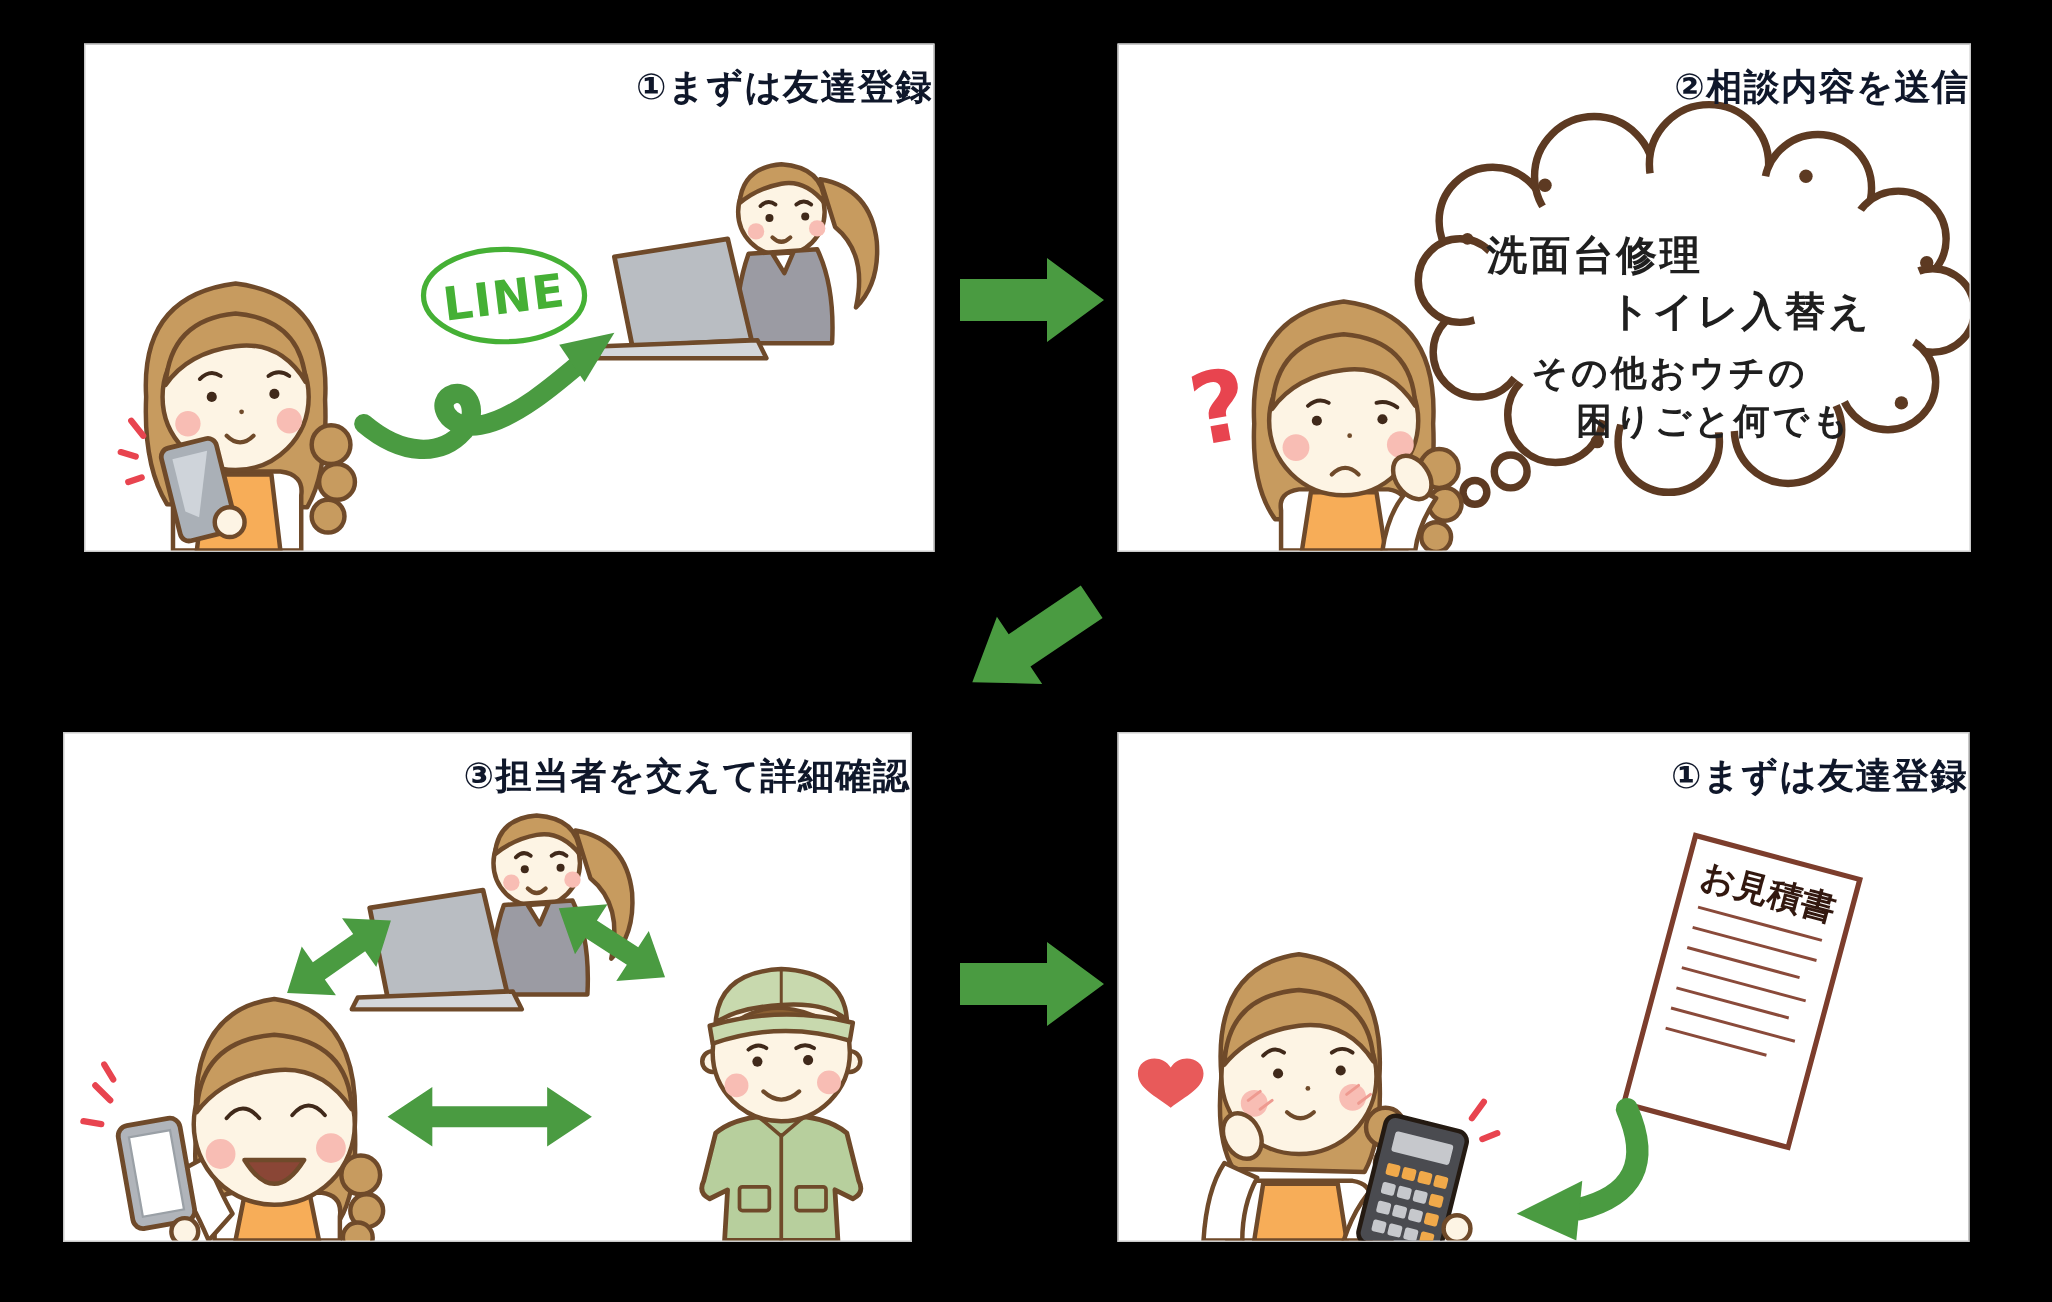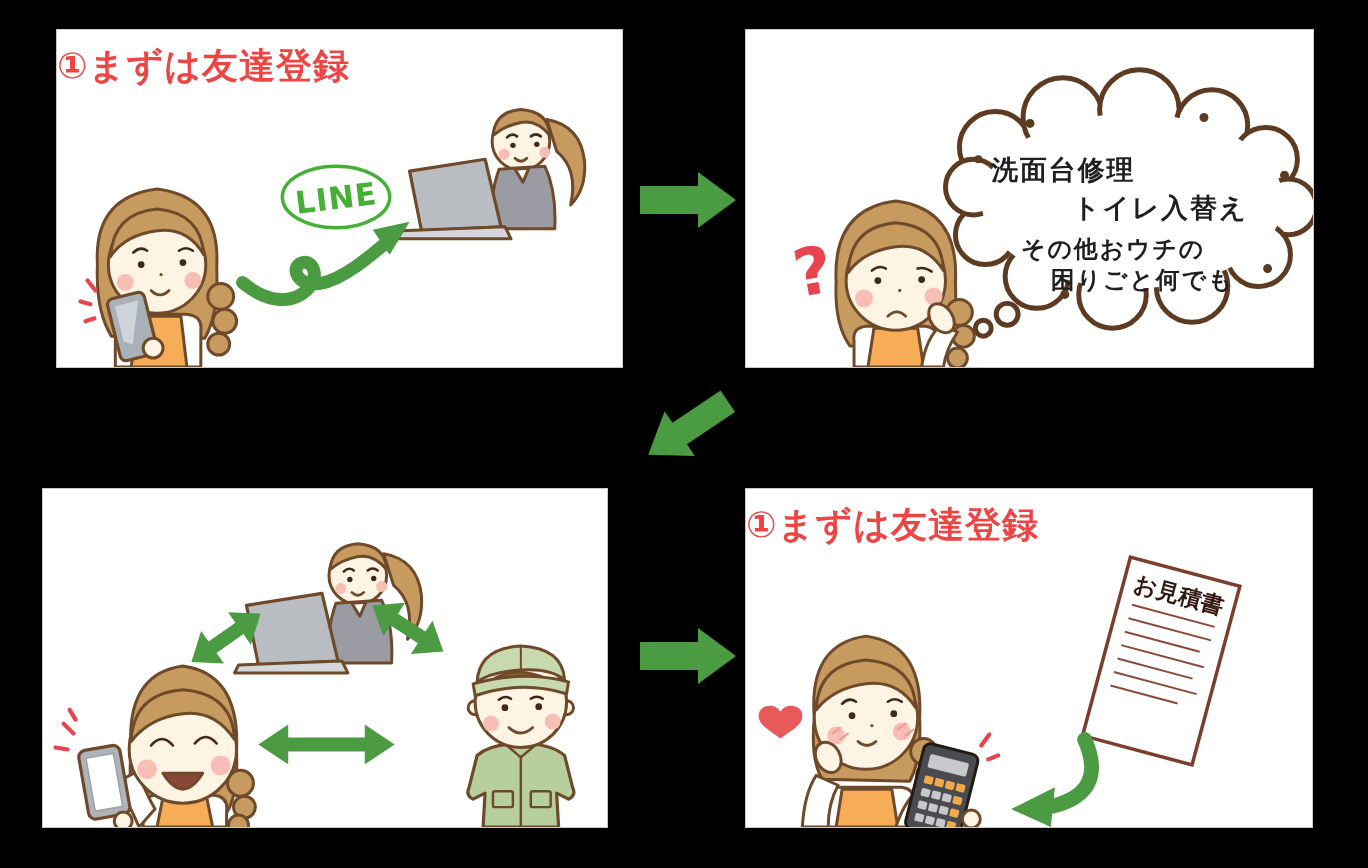--- a/index.html
+++ b/index.html
@@ -3,22 +3,22 @@
 <meta charset="utf-8">
 <style>
   html,body{margin:0;padding:0;background:#000;}
   #stage{position:relative;width:1368px;height:868px;background:#000;overflow:hidden;
          font-family:"DejaVu Sans","Liberation Sans",sans-serif;}
   .panel{position:absolute;background:#fff;border:1px solid #c9c9c9;box-sizing:border-box;}
   #p1{left:56px;top:29px;width:567px;height:339px;}
   #p2{left:745px;top:29px;width:569px;height:339px;}
   #p3{left:42px;top:488px;width:566px;height:340px;}
   #p4{left:745px;top:488px;width:568px;height:340px;}
-  .panel-title{position:absolute;top:12px;left:0;right:0;text-align:left;
-               font-size:36px;font-weight:700;color:#ef4444;letter-spacing:1px;}
+  .panel-title{position:absolute;top:12px;left:0;right:0;text-align:right;
+               font-size:24px;font-weight:700;color:#0f172a;letter-spacing:1px;}
   svg.scene{position:absolute;left:0;top:0;width:100%;height:100%;}
   .flow-arrow{position:absolute;}
   #a1{left:640px;top:171px;}
   #a2{left:638px;top:388px;}
   #a3{left:640px;top:627px;}
   
   .hair{fill:#c79b5f;stroke:#6f4a2a;stroke-width:3;stroke-linejoin:round;}
   .skin{fill:#fdf4e4;stroke:#6f4a2a;stroke-width:3;stroke-linejoin:round;}
   .white{fill:#fff;stroke:#6f4a2a;stroke-width:3;stroke-linejoin:round;}
   .apron{fill:#f7ad58;stroke:#6f4a2a;stroke-width:3;stroke-linejoin:round;}
@@ -155,20 +155,21 @@
           <path class="brow" d="M172,240 q7,-2 14,3"></path>
         <circle class="eye" cx="132" cy="252" r="3.4"></circle>
           <circle class="eye" cx="176" cy="251" r="3.4"></circle>
         <circle cx="154" cy="262" r="1.6" fill="#6f4a2a"></circle>
         <circle class="blush" cx="118" cy="270" r="9"></circle>
           <circle class="blush" cx="188" cy="268" r="9"></circle>
         <path class="mouth" d="M142,288 q9,-9 18,0"></path>
         <ellipse class="skin" cx="196" cy="290" rx="11" ry="16" transform="rotate(-35 196 290)" stroke-width="2.8"></ellipse>
       </g>
     </svg>
+    <div class="panel-title">②相談内容を送信</div>
   </div>
 
   <div class="panel" id="p3">
     <svg class="scene" viewBox="0 0 566 340">
 
       <g transform="translate(-150,-25)">
         <path class="hair" d="M492,90 Q526,96 530,132 Q532,160 516,176 Q524,140 502,122 Z"></path>
         <circle class="skin" cx="466" cy="112" r="29"></circle>
         <path class="hair" d="M438,106 Q440,82 466,80 Q494,82 495,106 Q482,90 466,93 Q450,96 438,106 Z"></path>
         <path class="brow" d="M452,108 q5,-5 10,-1"></path>
@@ -236,20 +237,21 @@
         <path d="M480,158 L480,182" stroke="#6f4a2a" stroke-width="2" fill="none"></path>
         <path class="brow" d="M458,212 q6,-5 12,-1"></path>
           <path class="brow" d="M490,211 q6,-4 12,0"></path>
         <circle class="eye" cx="464" cy="220" r="3.4"></circle>
           <circle class="eye" cx="498" cy="219" r="3.4"></circle>
         <circle class="blush" cx="450" cy="236" r="8"></circle>
           <circle class="blush" cx="512" cy="234" r="8"></circle>
         <path class="mouth" d="M468,240 q12,11 24,0" stroke-width="3.4"></path>
       </g>
     </svg>
+    <div class="panel-title">③担当者を交えて詳細確認</div>
   </div>
 
   <div class="panel" id="p4">
     <svg class="scene" viewBox="0 0 568 340">
 
       <g transform="rotate(15 417 173)">
         <rect x="360" y="80" width="114" height="186" fill="#fff" stroke="#7c3d2c" stroke-width="3.5"></rect>
         <text class="jp" x="417" y="112" text-anchor="middle" font-size="23" font-weight="700" fill="#32180f">お見積書</text>
         <line class="docline" x1="374" y1="126" x2="460" y2="126"></line>
         <line class="docline" x1="374" y1="140" x2="460" y2="140"></line>

